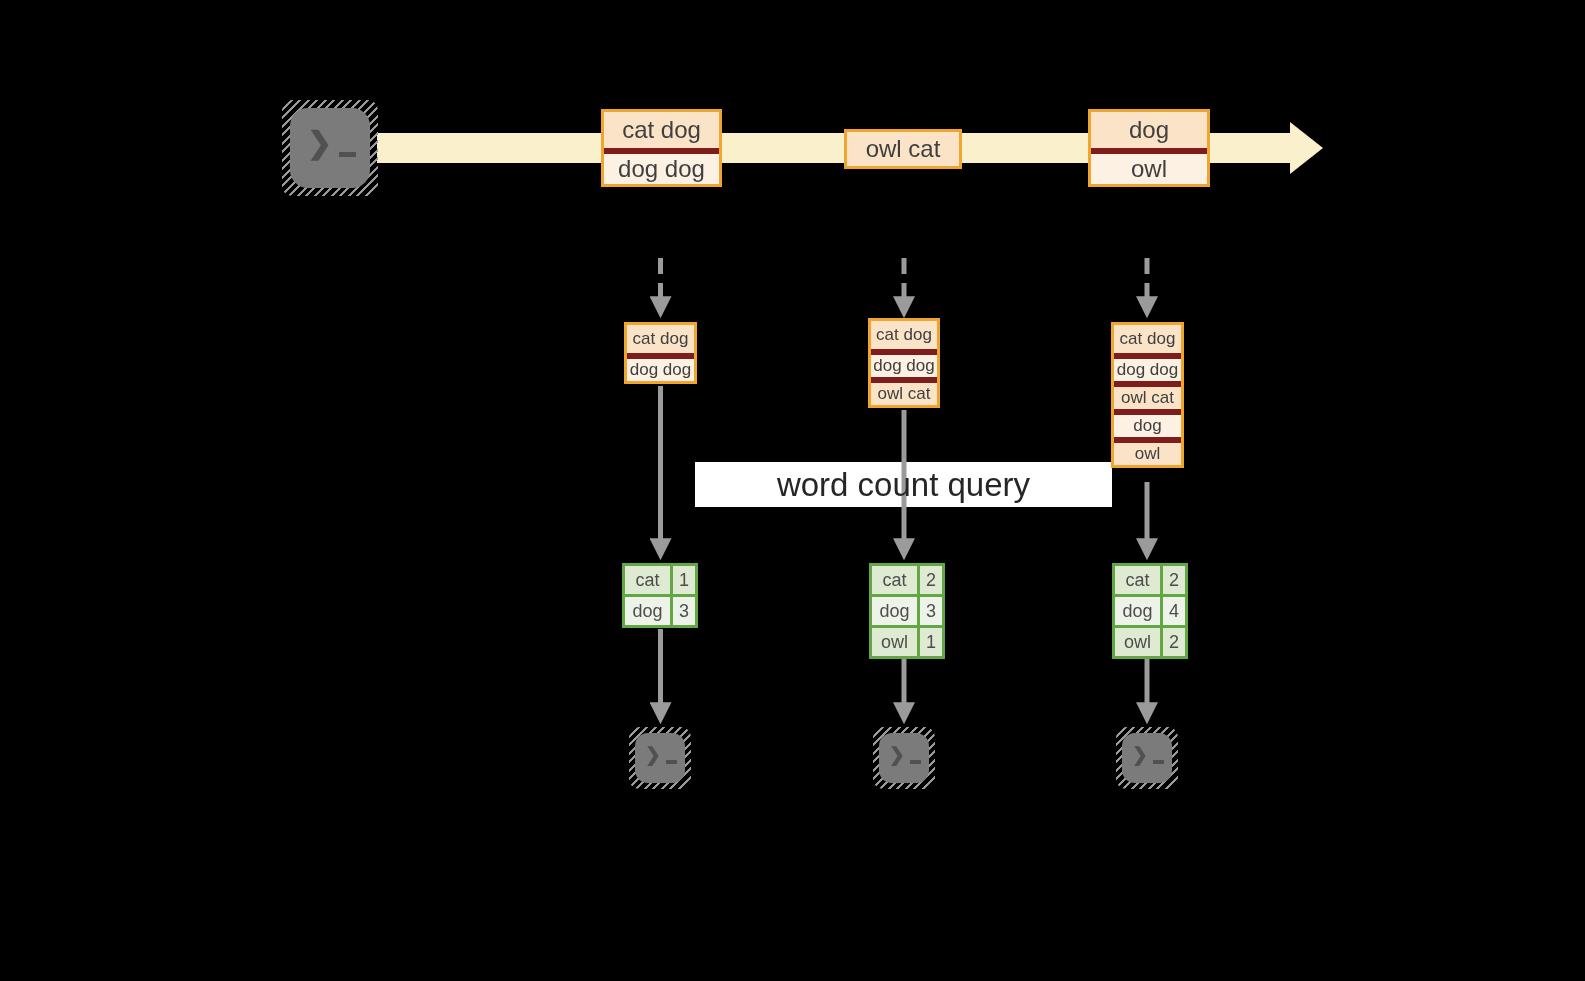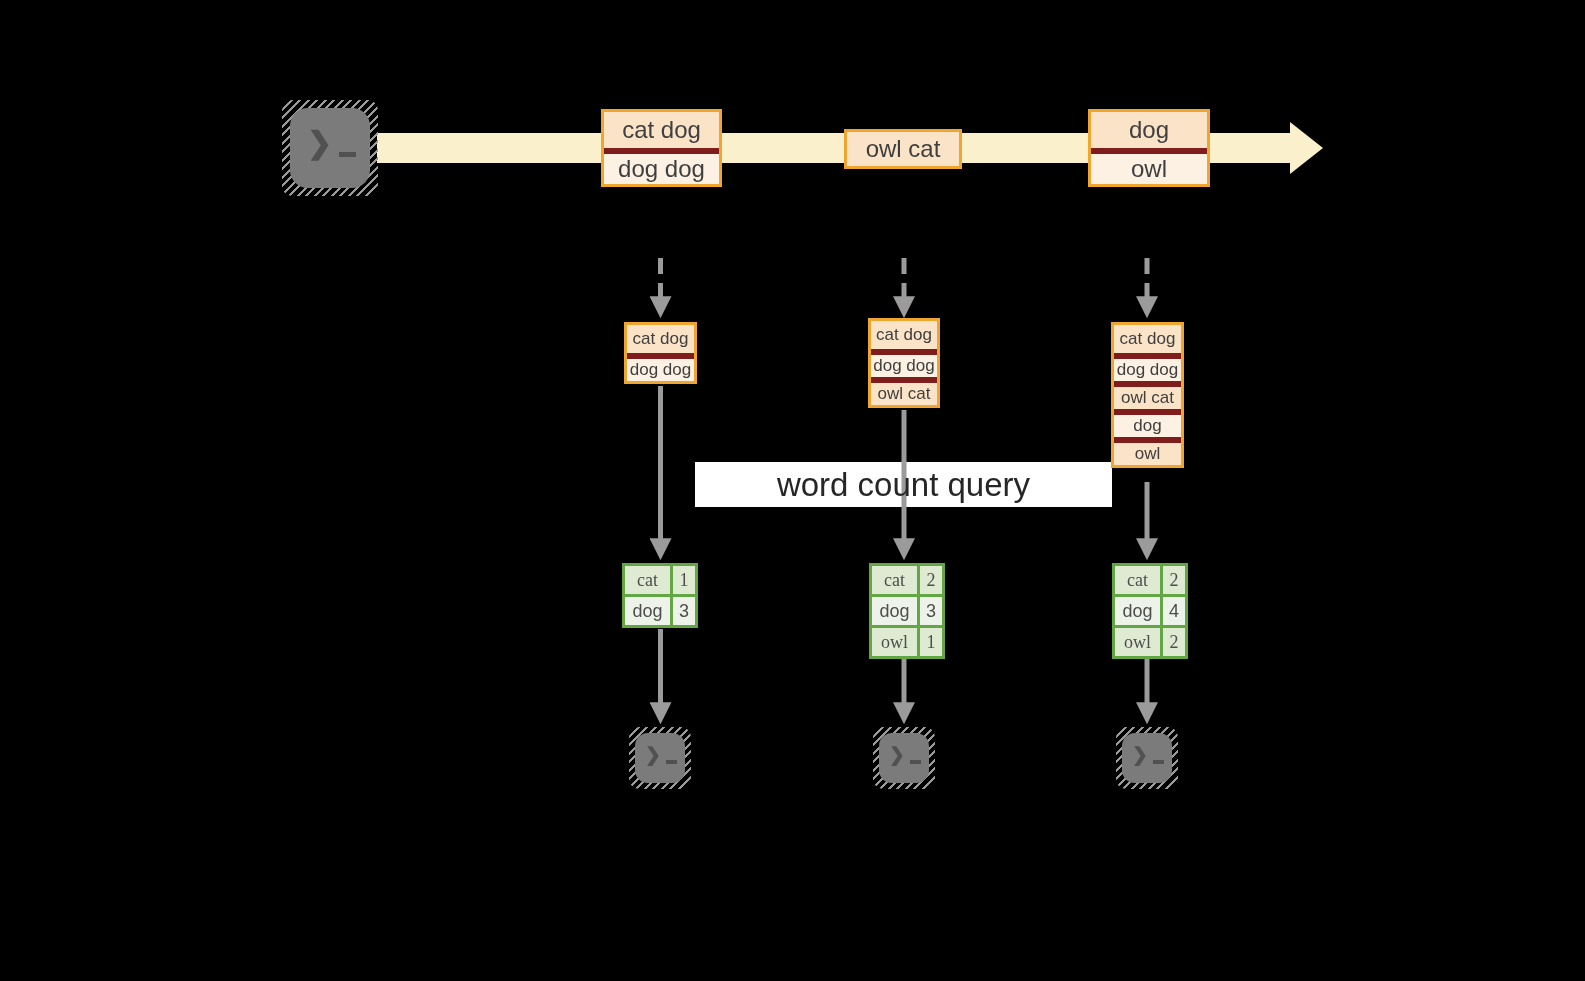--- a/index.html
+++ b/index.html
@@ -47,21 +47,21 @@
   #stack3{left:1111px;top:322px;width:73px;}
 
   
   .gtable{position:absolute;border:3px solid #63A744;box-sizing:border-box;}
   .grow{display:flex;}
   .grow + .grow{border-top:3px solid #63A744;}
   .gcell{display:flex;align-items:center;justify-content:center;height:28px;
          color:#4D4D4D;font-size:18px;box-sizing:border-box;}
   .gcell.word{width:45px;}
   .gcell.num{width:25px;border-left:3px solid #63A744;}
-  .grow.alt0 .gcell{background:#DFEAD3;font-family:Liberation Serif, serif;} .grow.alt1 .gcell{background:#EEF3EA;}
+  .grow.alt0 .gcell{background:#DFEAD3;} .grow.alt1 .gcell{background:#EEF3EA;}
   #table1{left:622px;top:563px;}
   #table2{left:869px;top:563px;}
   #table3{left:1112px;top:563px;}
 
   
   .wcq-band{position:absolute;left:695px;top:462px;width:417px;height:45px;background:#FFFFFF;}
   .wcq-label{position:absolute;left:695px;top:462px;width:417px;height:45px;
              display:flex;align-items:center;justify-content:center;
              font-size:33px;color:#262626;}
 

